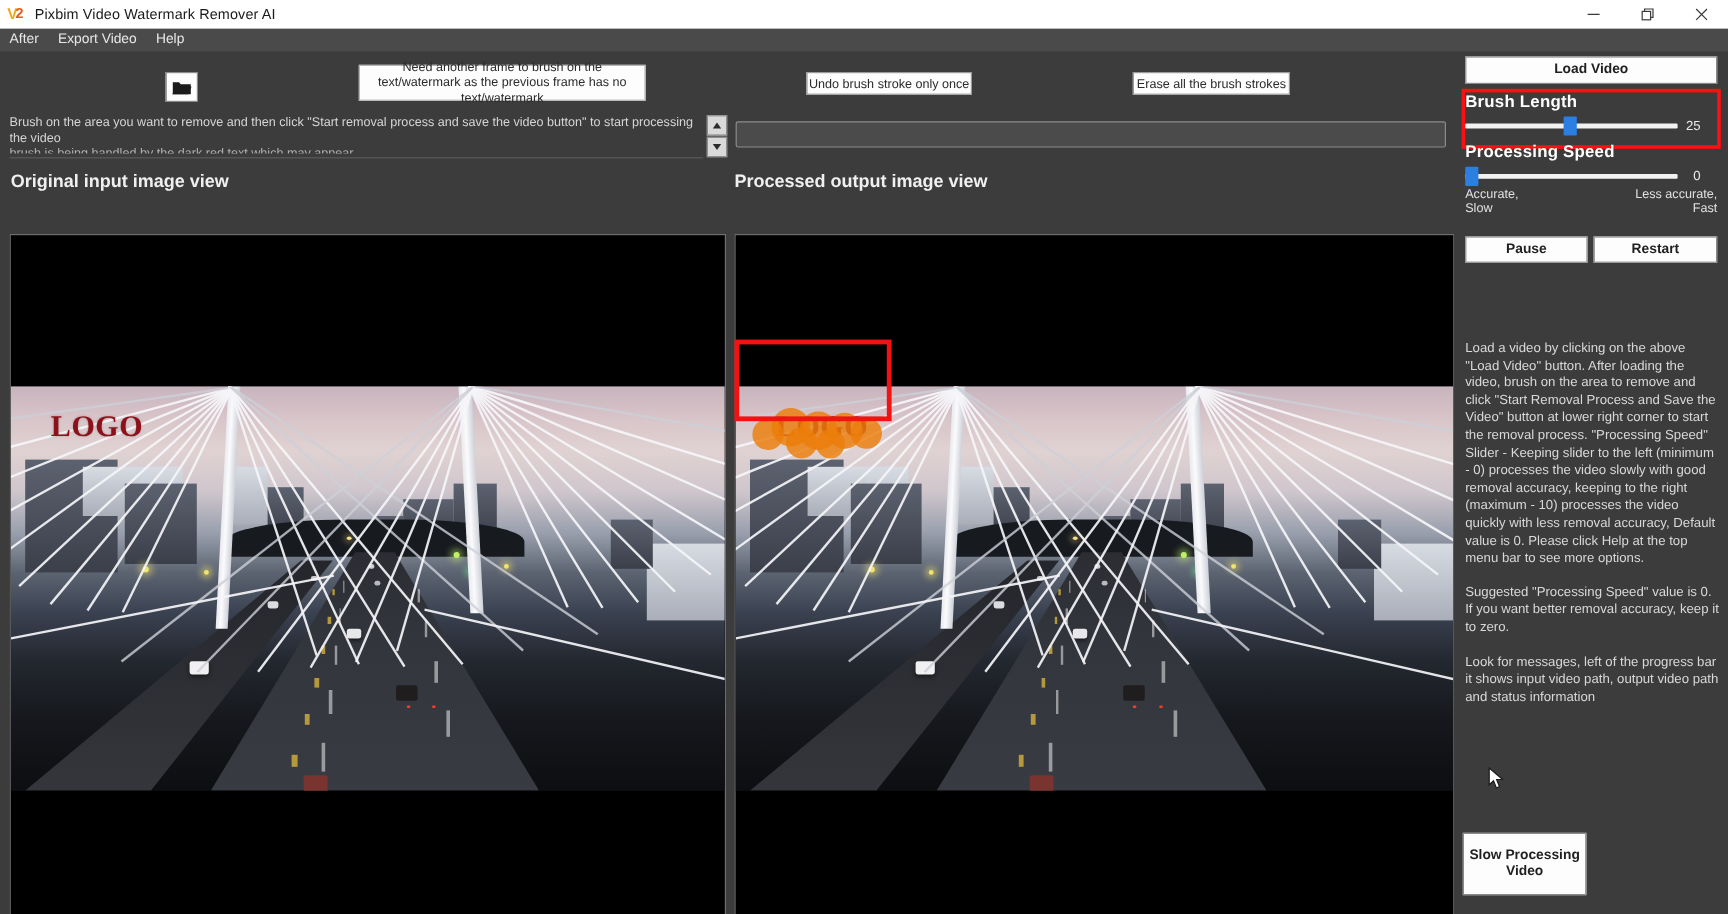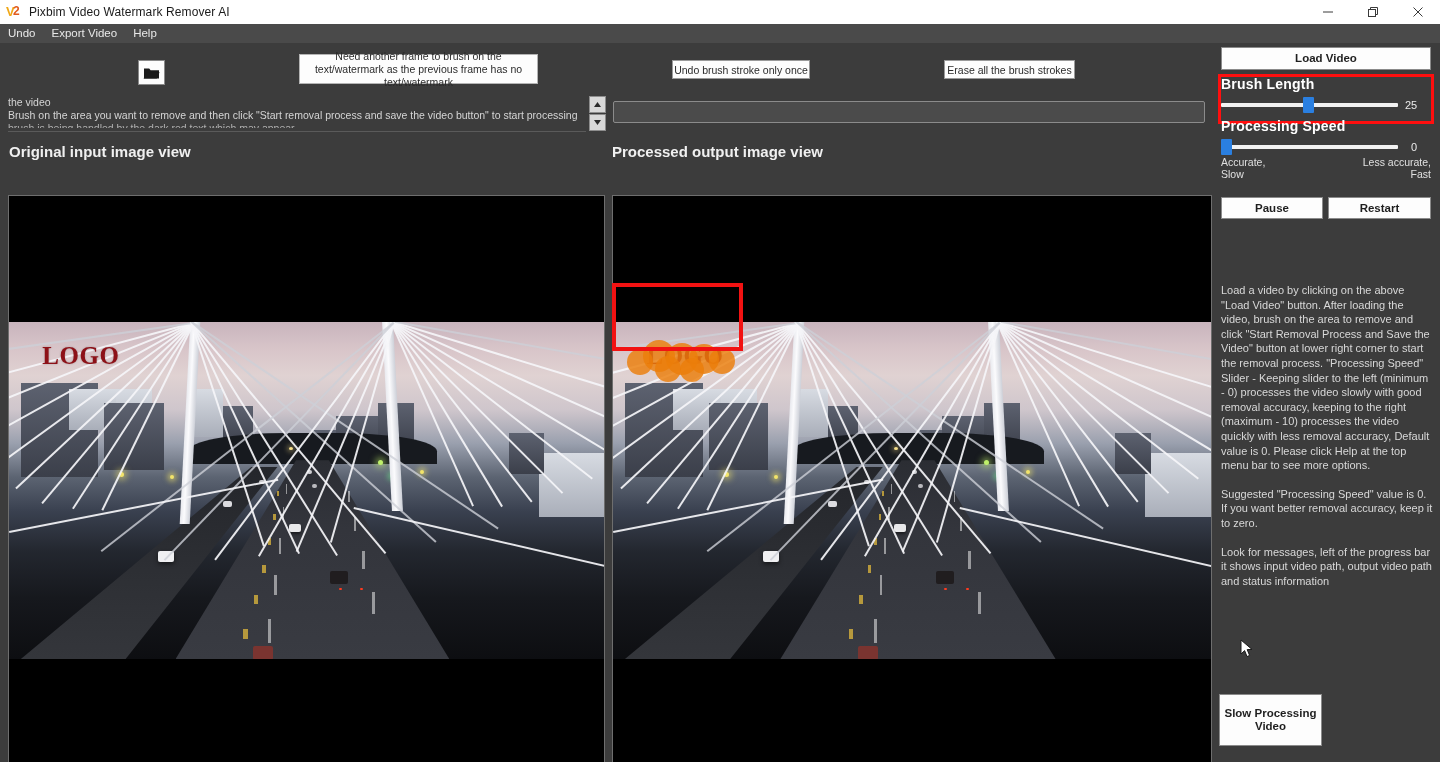--- a/index.html
+++ b/index.html
@@ -378,42 +378,42 @@
       <div class="winbtn">
         <svg width="12" height="12" viewBox="0 0 12 12">
           <line x1="1.5" y1="1.5" x2="10.5" y2="10.5" stroke="#3a3a3a" stroke-width="1"></line>
           <line x1="10.5" y1="1.5" x2="1.5" y2="10.5" stroke="#3a3a3a" stroke-width="1"></line>
         </svg>
       </div>
     </div>
   </div>
 
   <div class="menubar">
-    <div class="menu-item">Undo</div>
+    <div class="menu-item">After</div>
     <div class="menu-item">Export Video</div>
     <div class="menu-item">Help</div>
   </div>
 
   <div class="toolbar">
     <div class="folder-btn">
       <svg width="17" height="14" viewBox="0 0 17 14">
         <path d="M1 2.5 h5.2 l1.4 1.7 H16 v8.3 H1 Z" fill="#1b1b1b"></path>
         <path d="M0.6 12.5 L3.4 6.2 H16.6 L13.8 12.5 Z" fill="#1b1b1b"></path>
       </svg>
     </div>
   </div>
 
   <div class="notice-btn">Need another frame to brush on the text/watermark as the previous frame has no text/watermark</div>
   <div class="undo-btn">Undo brush stroke only once</div>
   <div class="erase-btn">Erase all the brush strokes</div>
 
   <div class="status-row">
     <div class="status-box">
+      <div class="status-line wrap">Brush on the area you want to remove and then click "Start removal process and save the video button" to start processing</div>
       <div class="status-line">the video</div>
-      <div class="status-line wrap">Brush on the area you want to remove and then click "Start removal process and save the video button" to start processing</div>
       <div class="status-line clipped">brush is being handled by the dark red text which may appear</div>
     </div>
     <div class="spinner">
       <div class="spin-up">
         <svg width="9" height="7" viewBox="0 0 9 7">
             <polygon points="4.5,1 8,6 1,6" fill="#2b2b2b"></polygon>
           </svg>
       </div>
       <div class="spin-dn">
         <svg width="9" height="7" viewBox="0 0 9 7">

